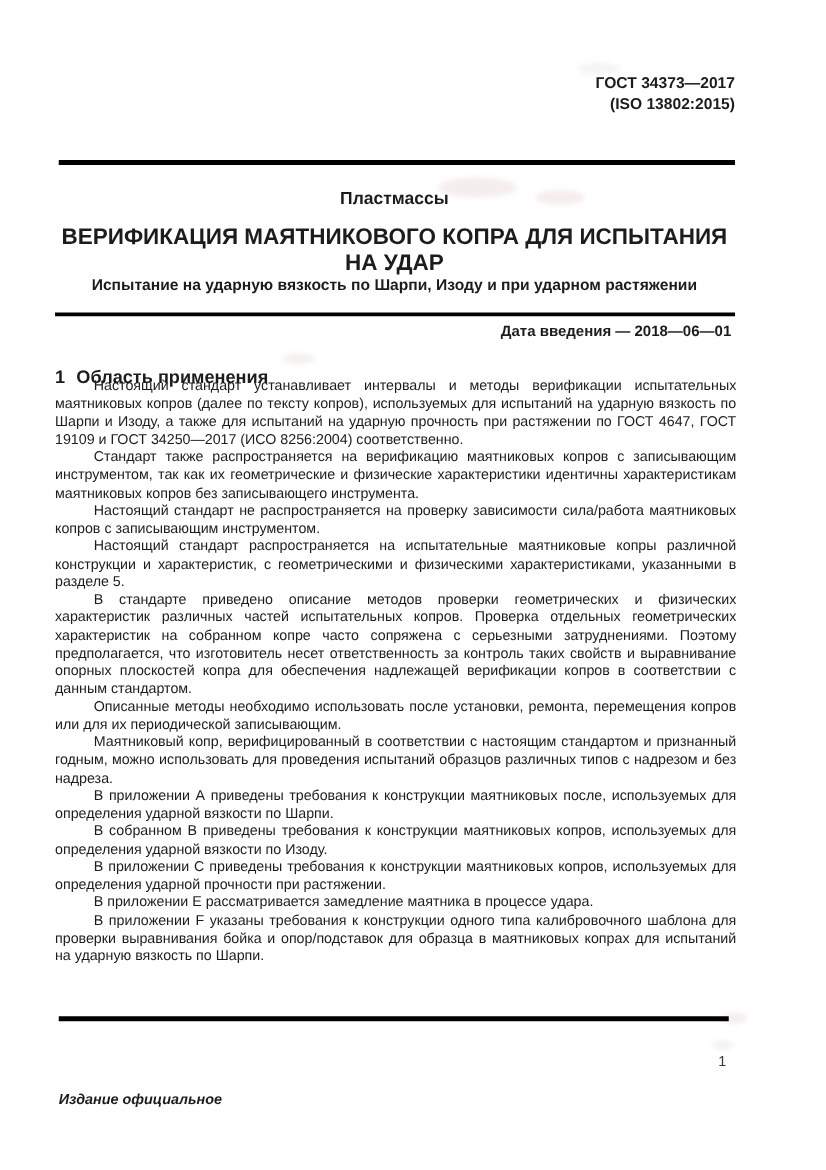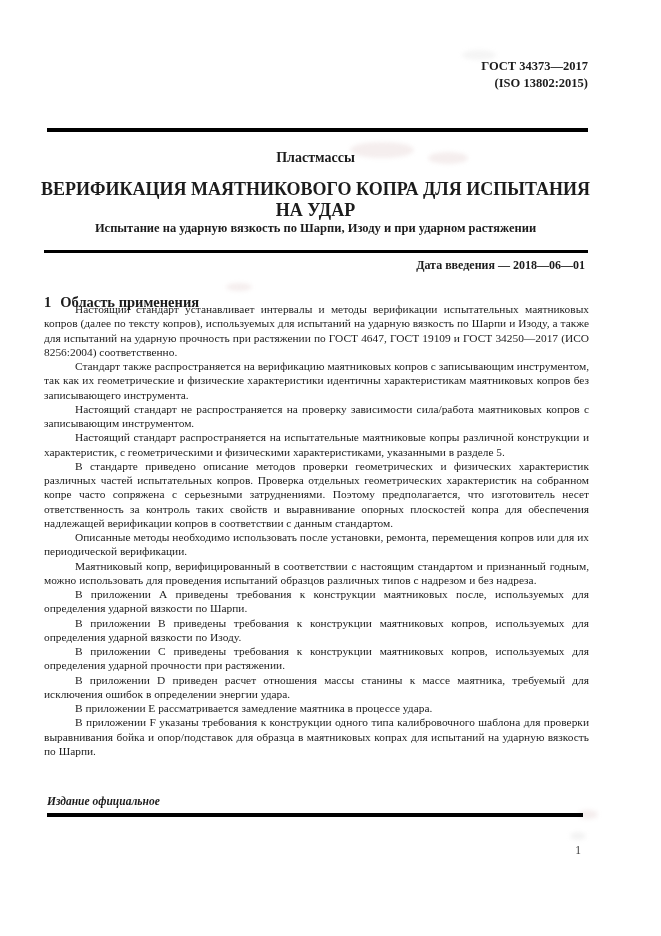--- a/index.html
+++ b/index.html
@@ -1,21 +1,21 @@
 <!DOCTYPE html>
 <html lang="ru"><head>
 <meta charset="utf-8">
 <style>
   html, body { margin: 0; padding: 0; background: #ffffff; }
   .page {
     position: relative;
     width: 661px;
     height: 936px;
     background: #ffffff;
-    font-family: Liberation Serif, serif;
+    font-family: Liberation Sans, sans-serif;
     color: #1c1c1c;
     overflow: hidden;
   }
   
   .doc-ref {
     position: absolute;
     top: 58px; right: 73px;
     text-align: right;
     font-weight: bold;
     font-size: 12.5px;
@@ -78,21 +78,21 @@
     -webkit-hyphens: auto;
   }
   
   .rule-footer {
     position: absolute;
     top: 813px; left: 47px; right: 78px;
     height: 4px; background: #000;
   }
   .edition-note {
     position: absolute;
-    top: 795px; left: 47px;
+    top: 874px; left: 47px;
     font-weight: bold;
     font-style: italic;
     font-size: 11.5px;
   }
   .page-number {
     position: absolute;
     top: 844px; right: 80px;
     font-size: 11.5px;
     color: #3a3a3a;
   }
@@ -143,26 +143,25 @@
   <div class="section-heading">
     <span class="num">1</span><span>Область применения</span>
   </div>
 
   <div class="body-text">
     <p>Настоящий стандарт устанавливает интервалы и методы верификации испытательных маятниковых копров (далее по тексту копров), используемых для испытаний на ударную вязкость по Шарпи и Изоду, а также для испытаний на ударную прочность при растяжении по ГОСТ 4647, ГОСТ 19109 и ГОСТ 34250—2017 (ИСО 8256:2004) соответственно.</p>
     <p>Стандарт также распространяется на верификацию маятниковых копров с записывающим инструментом, так как их геометрические и физические характеристики идентичны характеристикам маятниковых копров без записывающего инструмента.</p>
     <p>Настоящий стандарт не распространяется на проверку зависимости сила/работа маятниковых копров с записывающим инструментом.</p>
     <p>Настоящий стандарт распространяется на испытательные маятниковые копры различной конструкции и характеристик, с геометрическими и физическими характеристиками, указанными в разделе 5.</p>
     <p>В стандарте приведено описание методов проверки геометрических и физических характеристик различных частей испытательных копров. Проверка отдельных геометрических характеристик на собранном копре часто сопряжена с серьезными затруднениями. Поэтому предполагается, что изготовитель несет ответственность за контроль таких свойств и выравнивание опорных плоскостей копра для обеспечения надлежащей верификации копров в соответствии с данным стандартом.</p>
-    <p>Описанные методы необходимо использовать после установки, ремонта, перемещения копров или для их периодической верификации.</p>
+    <p>Описанные методы необходимо использовать после установки, ремонта, перемещения копров или для их периодической записывающим.</p>
     <p>Маятниковый копр, верифицированный в соответствии с настоящим стандартом и признанный годным, можно использовать для проведения испытаний образцов различных типов с надрезом и без надреза.</p>
     <p>В приложении А приведены требования к конструкции маятниковых после, используемых для определения ударной вязкости по Шарпи.</p>
-    <p>В приложении В приведены требования к конструкции маятниковых копров, используемых для определения ударной вязкости по Изоду.</p>
+    <p>В собранном В приведены требования к конструкции маятниковых копров, используемых для определения ударной вязкости по Изоду.</p>
     <p>В приложении С приведены требования к конструкции маятниковых копров, используемых для определения ударной прочности при растяжении.</p>
-    <p>В приложении D приведен расчет отношения массы станины к массе маятника, требуемый для исключения ошибок в определении энергии удара.</p>
     <p>В приложении Е рассматривается замедление маятника в процессе удара.</p>
     <p>В приложении F указаны требования к конструкции одного типа калибровочного шаблона для проверки выравнивания бойка и опор/подставок для образца в маятниковых копрах для испытаний на ударную вязкость по Шарпи.</p>
   </div>
 
   <div class="rule-footer"></div>
   <div class="edition-note">Издание официальное</div>
   <div class="page-number">1</div>
 
 </div>
 

